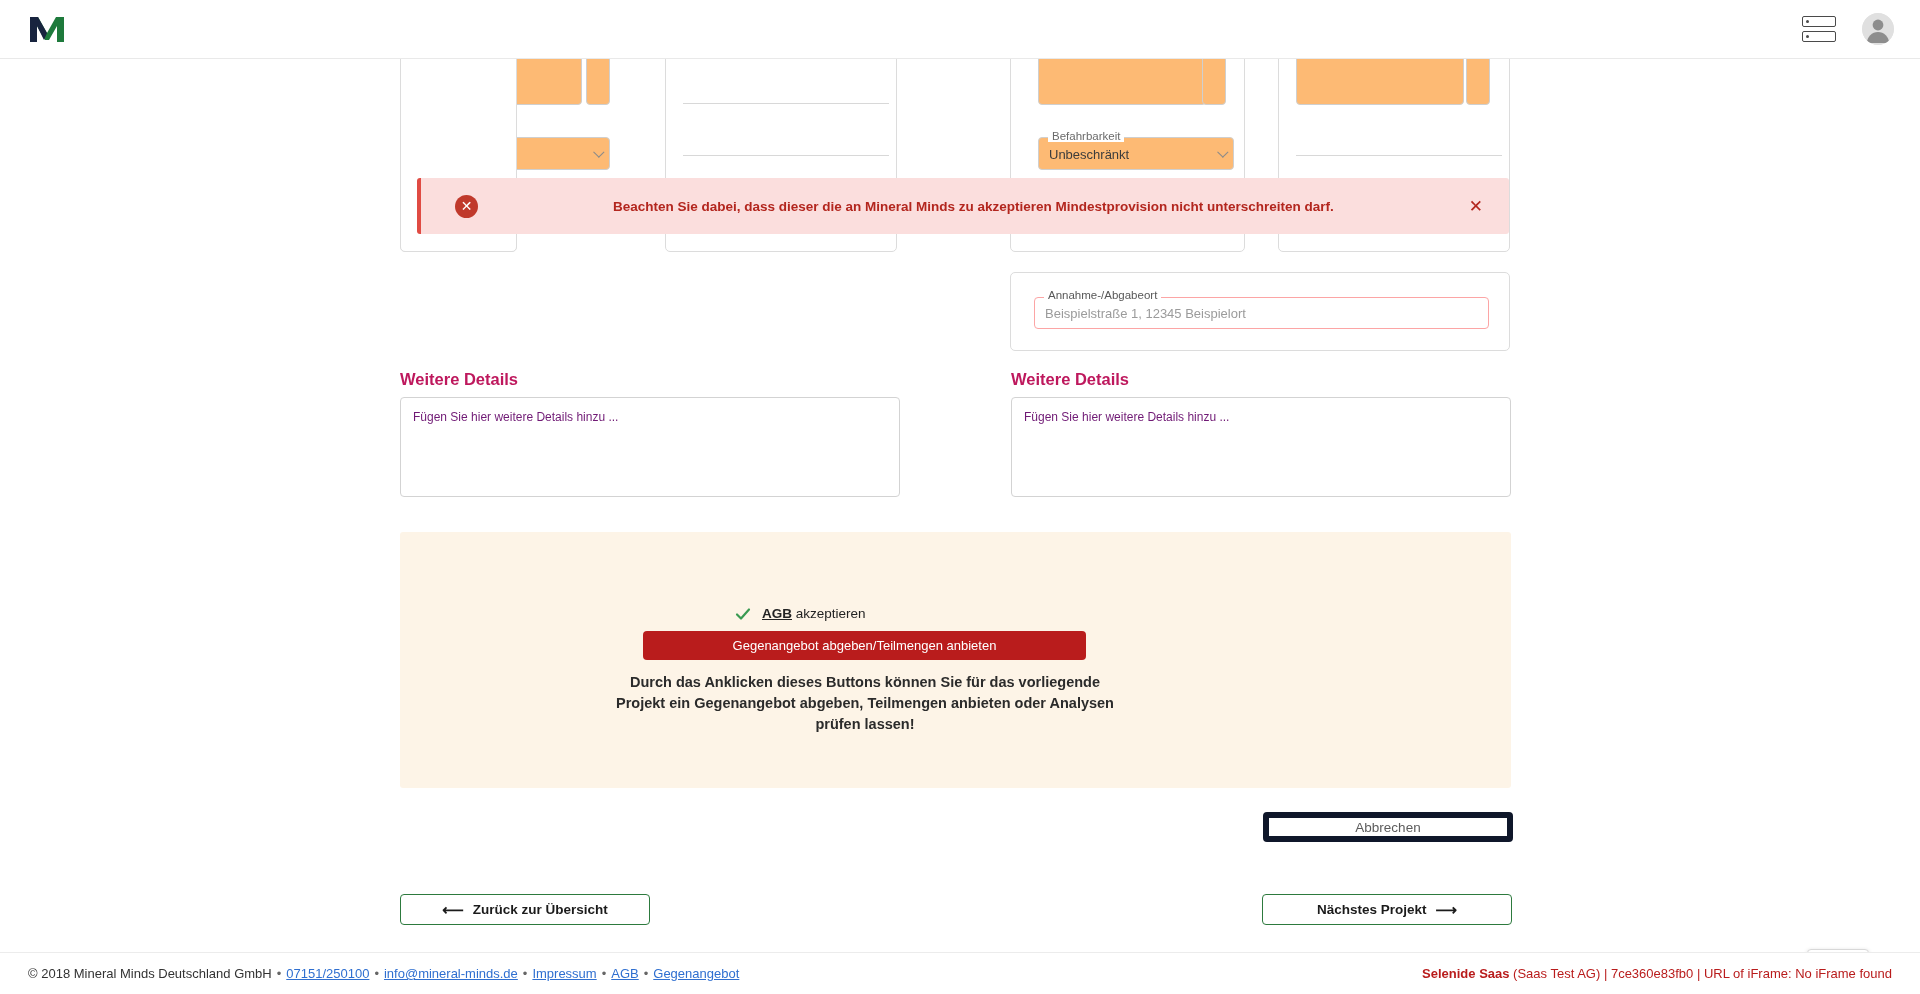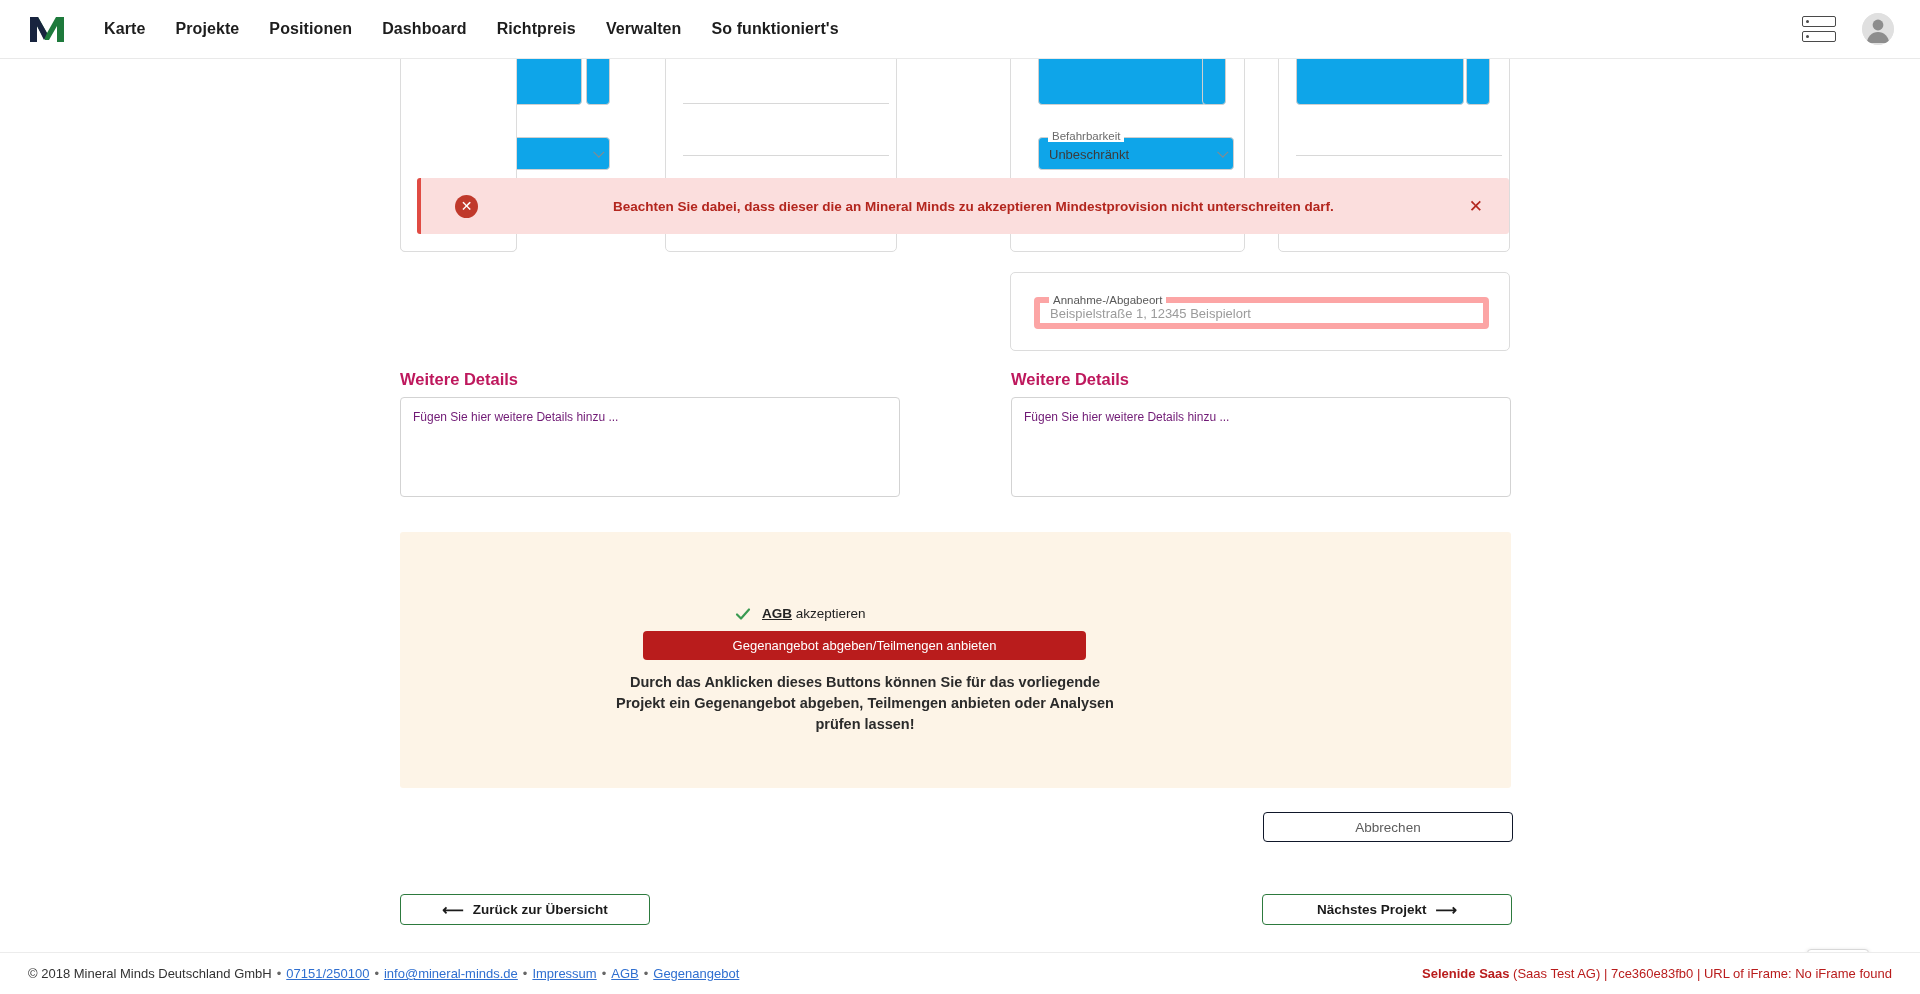--- a/index.html
+++ b/index.html
@@ -95,21 +95,21 @@
   .card {
     position: absolute;
     border: 1px solid #dcdcdc;
     border-radius: 5px;
     background: #fff;
   }
   .fld {
     position: absolute;
     border: 1px solid #cfcfcf;
     border-radius: 4px;
-    background: #0ea5e9;
+    background: #fdba74;
   }
   .fld-label {
     position: absolute;
     top: -8px; left: 9px;
     background: #fff;
     padding: 0 4px;
     font-size: 11.5px;
     color: #6b6b6b;
   }
   .fld-val {
@@ -181,21 +181,21 @@
     left: 1010px; top: 213px;
     width: 500px; height: 79px;
     border: 1px solid #dcdcdc;
     border-radius: 5px;
     background: #fff;
   }
   .annahme-inner {
     position: absolute;
     left: 23px; top: 24px;
     width: 455px; height: 32px;
-    border: 6px solid #fca5a5;
+    border: 1px solid #fca5a5;
     border-radius: 4px;
   }
   .annahme-label {
     position: absolute;
     top: -9px; left: 9px;
     background: #fff;
     padding: 0 4px;
     font-size: 11.5px;
     color: #585858;
   }
@@ -274,21 +274,21 @@
     line-height: 21px;
     color: #2b2b2b;
     font-weight: bold;
   }
 
   
   .abbrechen {
     position: absolute;
     left: 1263px; top: 753px;
     width: 250px; height: 30px;
-    border: 1px solid #0f172a;
+    border: 6px solid #0f172a;
     border-radius: 4px;
     background: #fff;
     color: #5c5c5c;
     font-size: 13.5px;
     font-family: "Liberation Sans", sans-serif;
     cursor: pointer;
   }
   .nav-btn {
     position: absolute;
     height: 31px;
@@ -352,29 +352,20 @@
 </style>
 </head>
 <body>
 
 <div class="header">
   <div class="logo">
     <svg width="40" height="32" viewBox="0 0 40 32" aria-hidden="true">
       <path d="M3 29 L3 4 L11 4 L20 20 L29 4 L37 4 L37 29 L30 29 L30 13 L22 27 L18 27 L10 13 L10 29 Z" fill="#1e7a3c"></path>
       <path d="M3 29 L3 4 L11 4 L20 20 L17 27 L10 13 L10 29 Z" fill="#18243f"></path>
     </svg>
-  </div>
-  <div class="nav">
-    <div class="nav-item">Karte</div>
-    <div class="nav-item">Projekte</div>
-    <div class="nav-item">Positionen</div>
-    <div class="nav-item">Dashboard</div>
-    <div class="nav-item">Richtpreis</div>
-    <div class="nav-item">Verwalten</div>
-    <div class="nav-item">So funktioniert's</div>
   </div>
   <div class="header-right">
     <div class="srv-icon">
       <div class="srv-row"></div>
       <div class="srv-row"></div>
     </div>
     <div class="avatar">
       <svg width="32" height="32" viewBox="0 0 32 32" aria-hidden="true">
         <circle cx="16" cy="16" r="16" fill="#e0e0e0"></circle>
         <circle cx="16" cy="12" r="5.4" fill="#8d8d8d"></circle>

